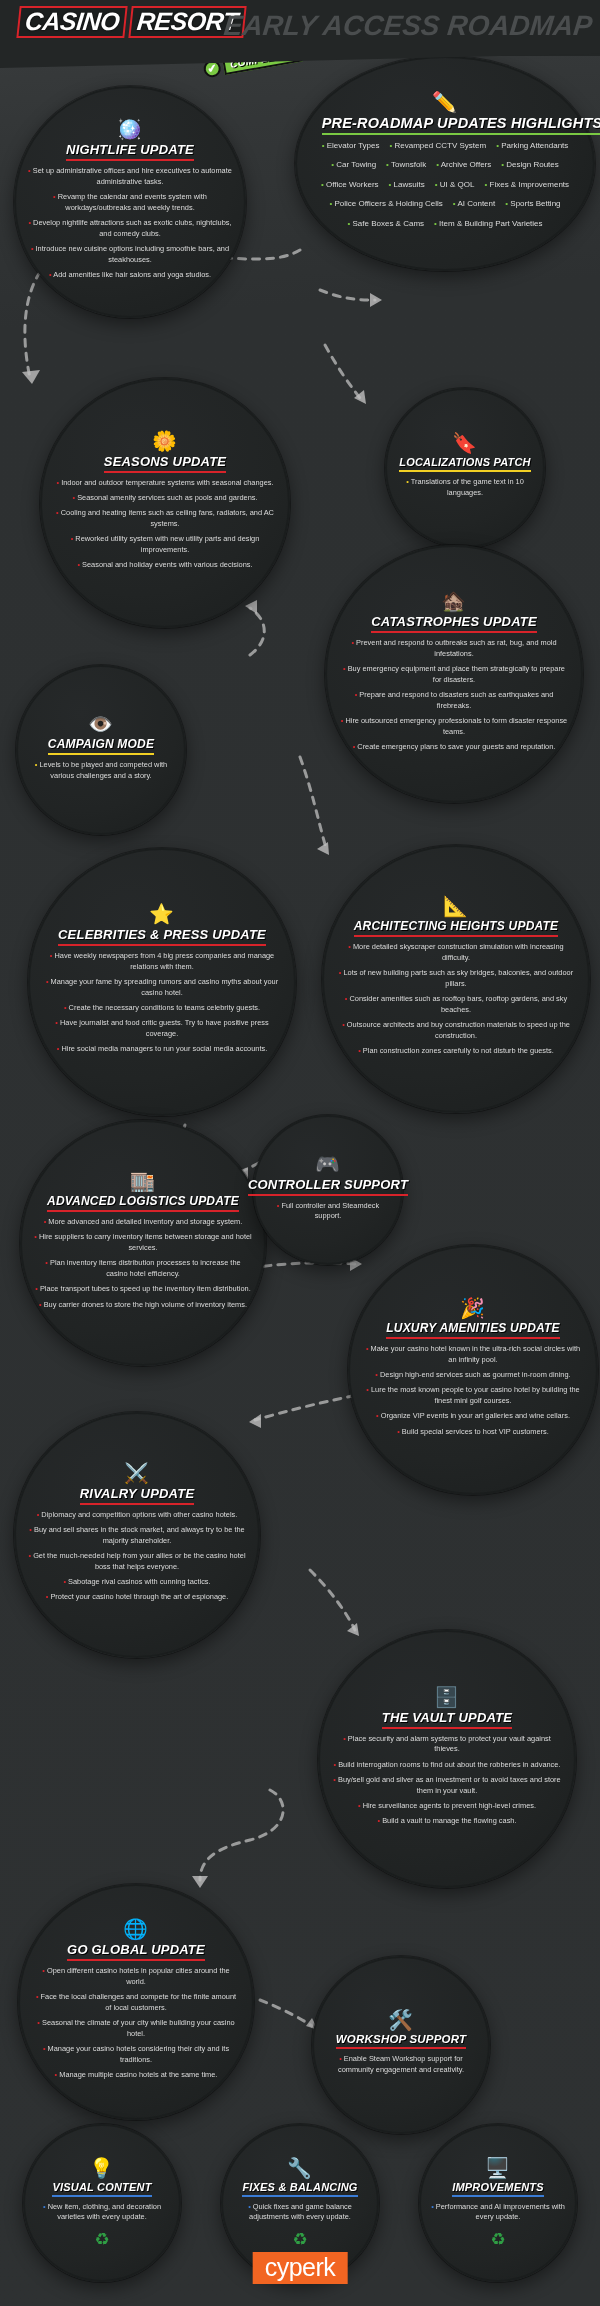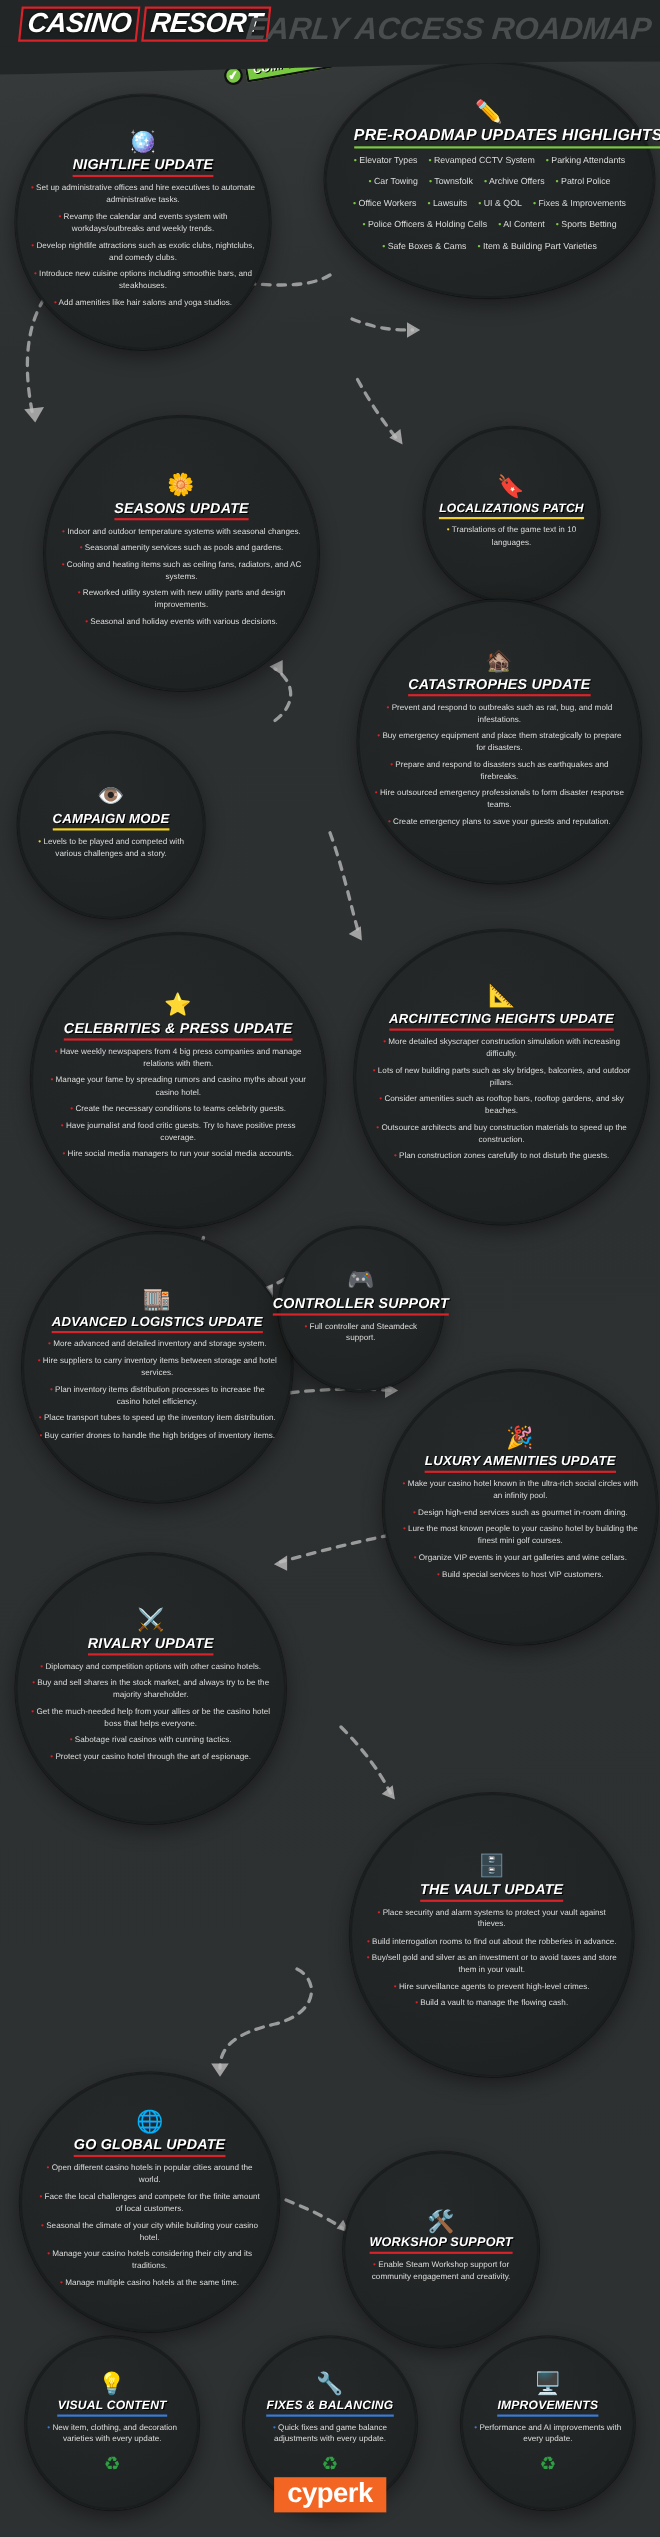--- a/index.html
+++ b/index.html
@@ -112,21 +112,21 @@
   .arrows { position:absolute; inset:0; z-index: 5; pointer-events:none; }
   .arrows path { fill:none; stroke:#bfbfbf; stroke-width:3; stroke-dasharray:7 7; stroke-linecap:round; opacity:.75;}
   .arrows polygon { fill:#bfbfbf; opacity:.8; }
 
   
   .footer-logo {
     position: absolute; left: 50%; transform: translateX(-50%);
     top: 2252px;
     background: #f26522; color: #ffffff;
     font-family: "Liberation Sans Narrow","Liberation Sans", sans-serif;
-    font-weight: 700; font-size: 25px; letter-spacing: -0.5px;
+    font-weight: 400; font-size: 25px; letter-spacing: -0.5px;
     padding: 2px 12px 4px; line-height: 1.05; z-index: 20;
   }
 
   .recycle { font-size: 17px; color:#2f9e44; margin-top:4px; line-height:1; }
 </style>
 </head>
 <body>
 
 <div class="page">
 
@@ -190,21 +190,21 @@
   <div class="node two-col accent-green" style="left:295px; top:56px; width:300px; height:215px; padding:8px 14px;">
     <div class="icon">✏️</div>
     <h3 style="font-size:14.5px;margin-left:34px;">PRE-ROADMAP UPDATES HIGHLIGHTS</h3>
     <ul>
       <li><span class="b">•</span> <span>Elevator Types</span></li>
       <li><span class="b">•</span> <span>Revamped CCTV System</span></li>
       <li><span class="b">•</span> <span>Parking Attendants</span></li>
       <li><span class="b">•</span> <span>Car Towing</span></li>
       <li><span class="b">•</span> <span>Townsfolk</span></li>
       <li><span class="b">•</span> <span>Archive Offers</span></li>
-      <li><span class="b">•</span> <span>Patrol Police</span></li>
+      <li><span class="b">•</span> <span>Design Routes</span></li>
       <li><span class="b">•</span> <span>Office Workers</span></li>
       <li><span class="b">•</span> <span>Lawsuits</span></li>
       <li><span class="b">•</span> <span>UI &amp; QOL</span></li>
       <li><span class="b">•</span> <span>Fixes &amp; Improvements</span></li>
       <li><span class="b">•</span> <span>Police Officers &amp; Holding Cells</span></li>
       <li><span class="b">•</span> <span>AI Content</span></li>
       <li><span class="b">•</span> <span>Sports Betting</span></li>
       <li><span class="b">•</span> <span>Safe Boxes &amp; Cams</span></li>
       <li><span class="b">•</span> <span>Item &amp; Building Part Varieties</span></li>
     </ul>
@@ -275,21 +275,21 @@
   </div>
 
   <div class="node" style="left:20px; top:1120px; width:246px; height:246px;">
     <div class="icon">🏬</div>
     <h3 style="font-size:12px;">ADVANCED LOGISTICS UPDATE</h3>
     <ul>
       <li><span class="b">•</span> <span>More advanced and detailed inventory and storage system.</span></li>
       <li><span class="b">•</span> <span>Hire suppliers to carry inventory items between storage and hotel services.</span></li>
       <li><span class="b">•</span> <span>Plan inventory items distribution processes to increase the casino hotel efficiency.</span></li>
       <li><span class="b">•</span> <span>Place transport tubes to speed up the inventory item distribution.</span></li>
-      <li><span class="b">•</span> <span>Buy carrier drones to handle the high bridges of inventory items.</span></li>
+      <li><span class="b">•</span> <span>Buy carrier drones to store the high volume of inventory items.</span></li>
     </ul>
   </div>
 
   <div class="node" style="left:253px; top:1115px; width:150px; height:150px;">
     <div class="icon">🎮</div>
     <h3 style="font-size:13px;">CONTROLLER SUPPORT</h3>
     <ul>
       <li><span class="b">•</span> <span>Full controller and Steamdeck support.</span></li>
     </ul>
   </div>

